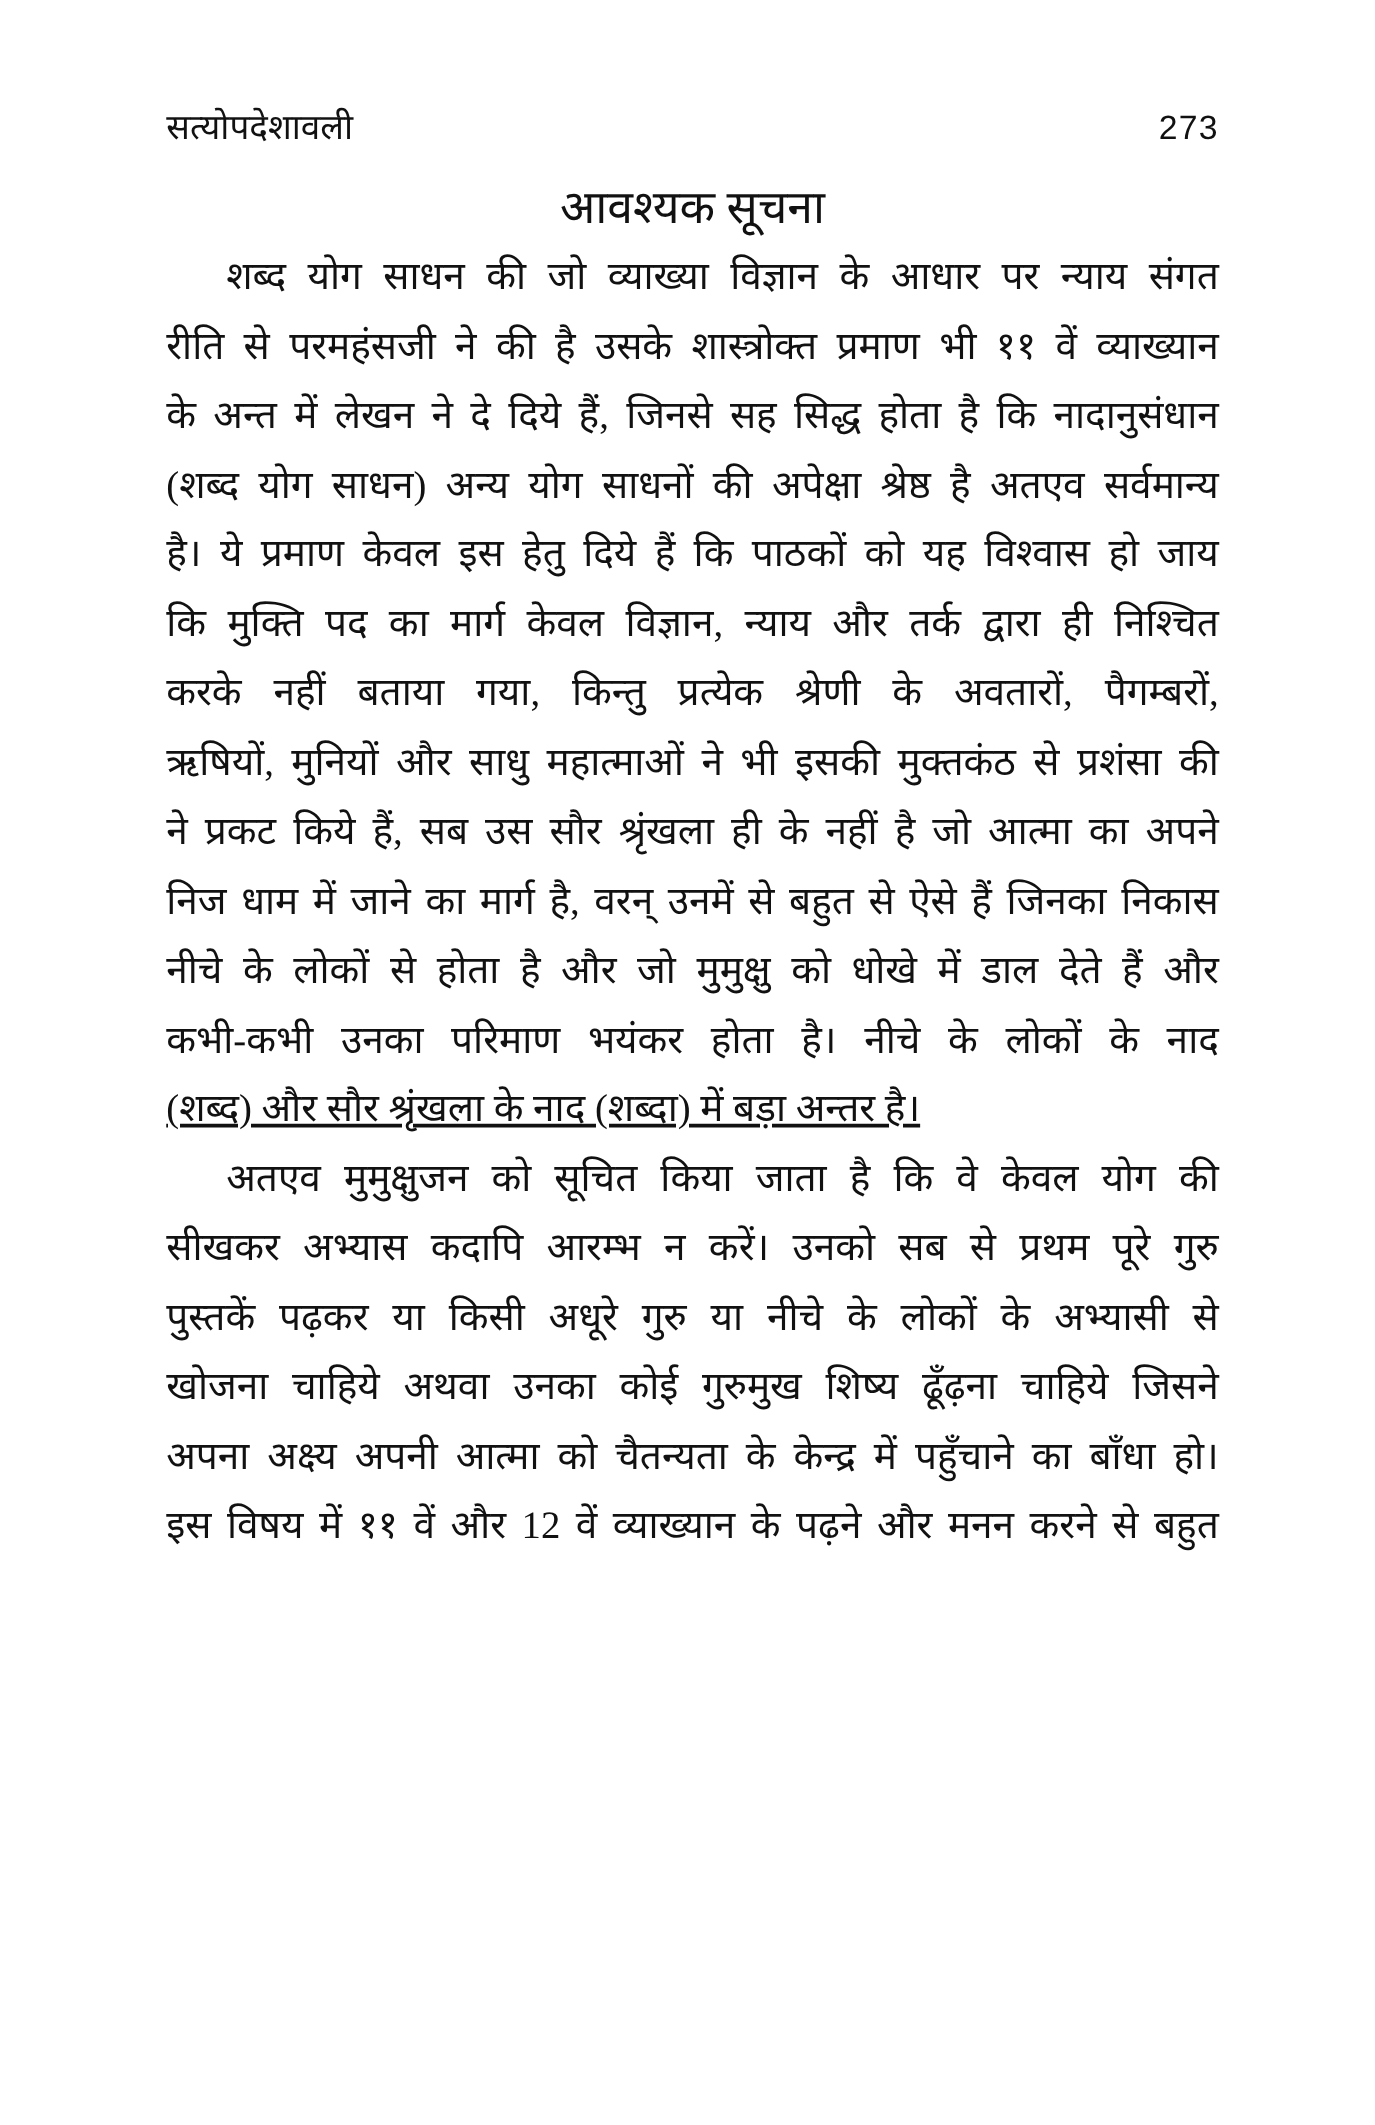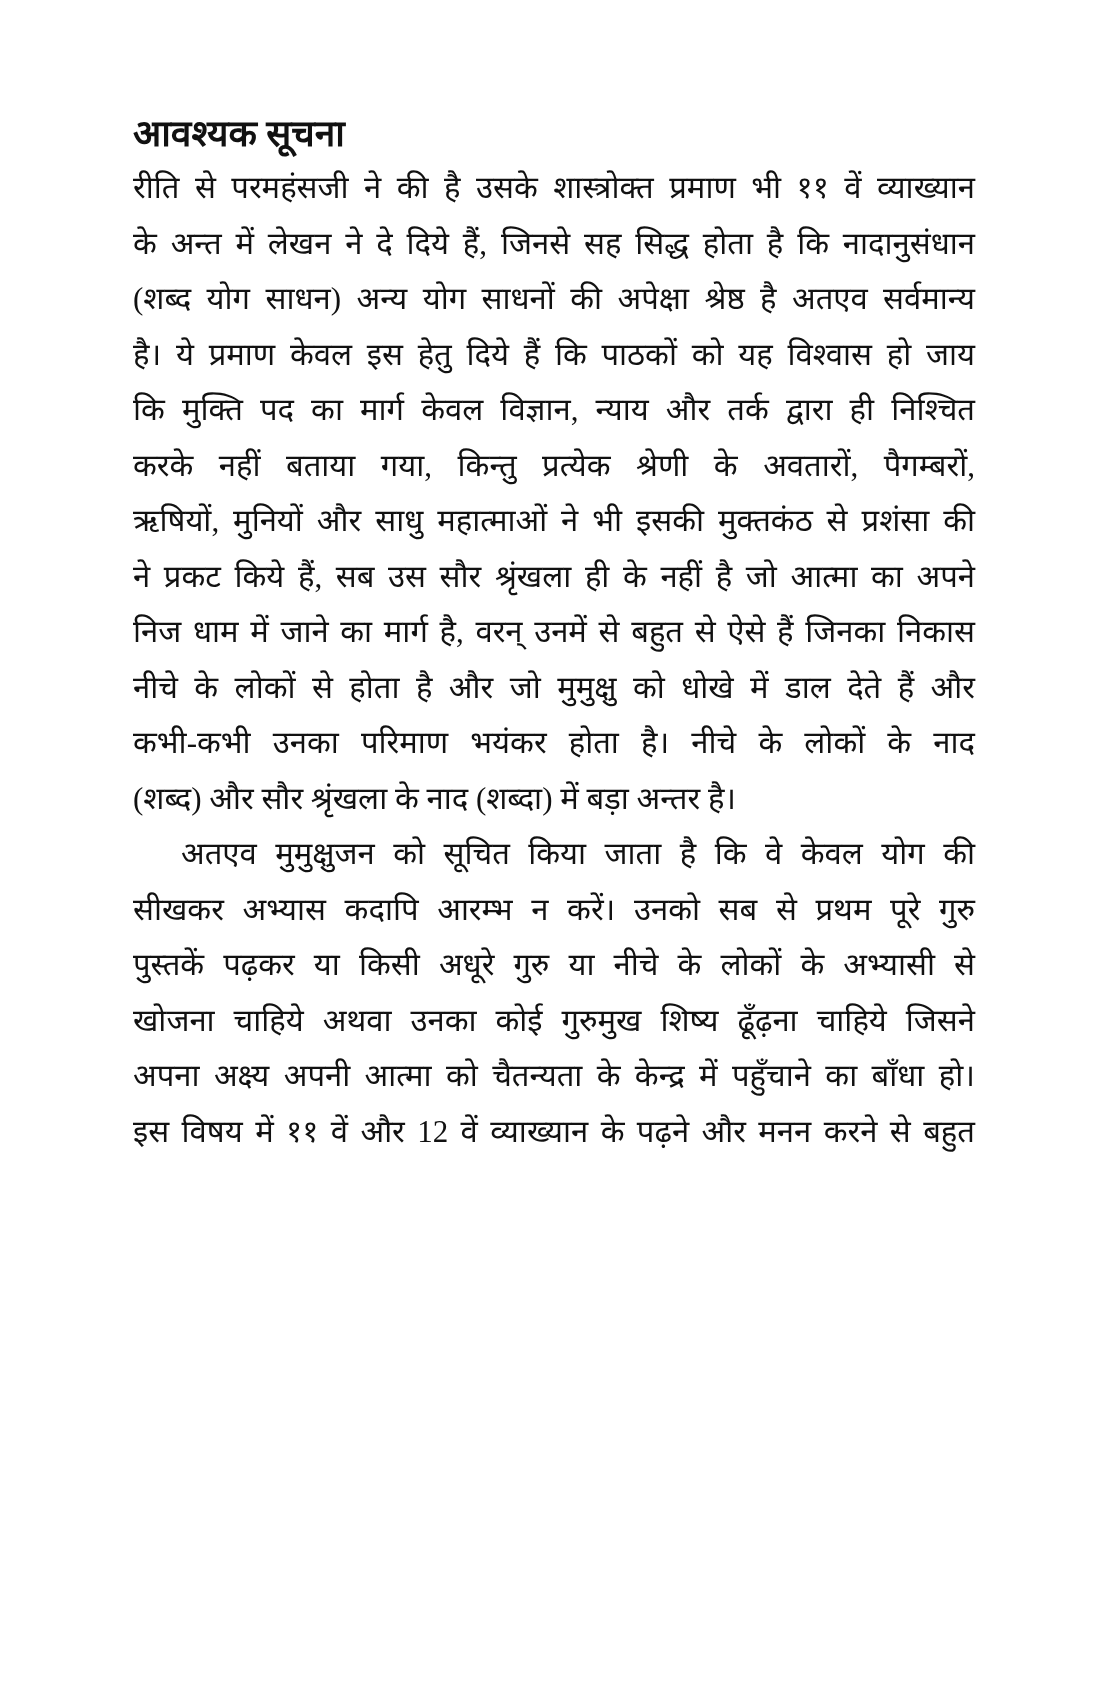--- a/index.html
+++ b/index.html
@@ -31,51 +31,57 @@
     line-height: 32px;
   }
   .page-number {
     font-family: "Liberation Sans", "DejaVu Sans", sans-serif;
     font-size: 27px;
     line-height: 32px;
     letter-spacing: 1px;
   }
   .notice-title {
     margin: 24px 0 2px 0;
-    text-align: left;
+    text-align: center;
     font-size: 37px;
-    font-weight: bold;
+    font-weight: normal;
     line-height: 48px;
   }
   .para {
     margin: 0;
   }
   .line {
     font-size: 31px;
     line-height: 55.5px;
     text-align: justify;
     text-align-last: justify;
     white-space: normal;
   }
   .line.first {
     text-indent: 48px;
   }
   .line.last {
     text-align-last: left;
+    text-decoration: underline;
   }
 </style>
 </head>
 <body>
 
 <div class="page">
+  <div class="page-header">
+    <span class="book-title">सत्योपदेशावली</span>
+    <span class="page-number">273</span>
+  </div>
 
   <div class="notice-title">आवश्यक सूचना</div>
 
   <div>
       <div class="para">
+        <div class="line first">शब्द योग साधन की जो व्याख्या विज्ञान के आधार पर न्याय संगत</div>
         <div class="line">रीति से परमहंसजी ने की है उसके शास्त्रोक्त प्रमाण भी ११ वें व्याख्यान</div>
         <div class="line">के अन्त में लेखन ने दे दिये हैं, जिनसे सह सिद्ध होता है कि नादानुसंधान</div>
         <div class="line">(शब्द योग साधन) अन्य योग साधनों की अपेक्षा श्रेष्ठ है अतएव सर्वमान्य</div>
         <div class="line">है। ये प्रमाण केवल इस हेतु दिये हैं कि पाठकों को यह विश्वास हो जाय</div>
         <div class="line">कि मुक्ति पद का मार्ग केवल विज्ञान, न्याय और तर्क द्वारा ही निश्चित</div>
         <div class="line">करके नहीं बताया गया, किन्तु प्रत्येक श्रेणी के अवतारों, पैगम्बरों,</div>
         <div class="line">ऋषियों, मुनियों और साधु महात्माओं ने भी इसकी मुक्तकंठ से प्रशंसा की</div>
         <div class="line">ने प्रकट किये हैं, सब उस सौर श्रृंखला ही के नहीं है जो आत्मा का अपने</div>
         <div class="line">निज धाम में जाने का मार्ग है, वरन् उनमें से बहुत से ऐसे हैं जिनका निकास</div>
         <div class="line">नीचे के लोकों से होता है और जो मुमुक्षु को धोखे में डाल देते हैं और</div>

